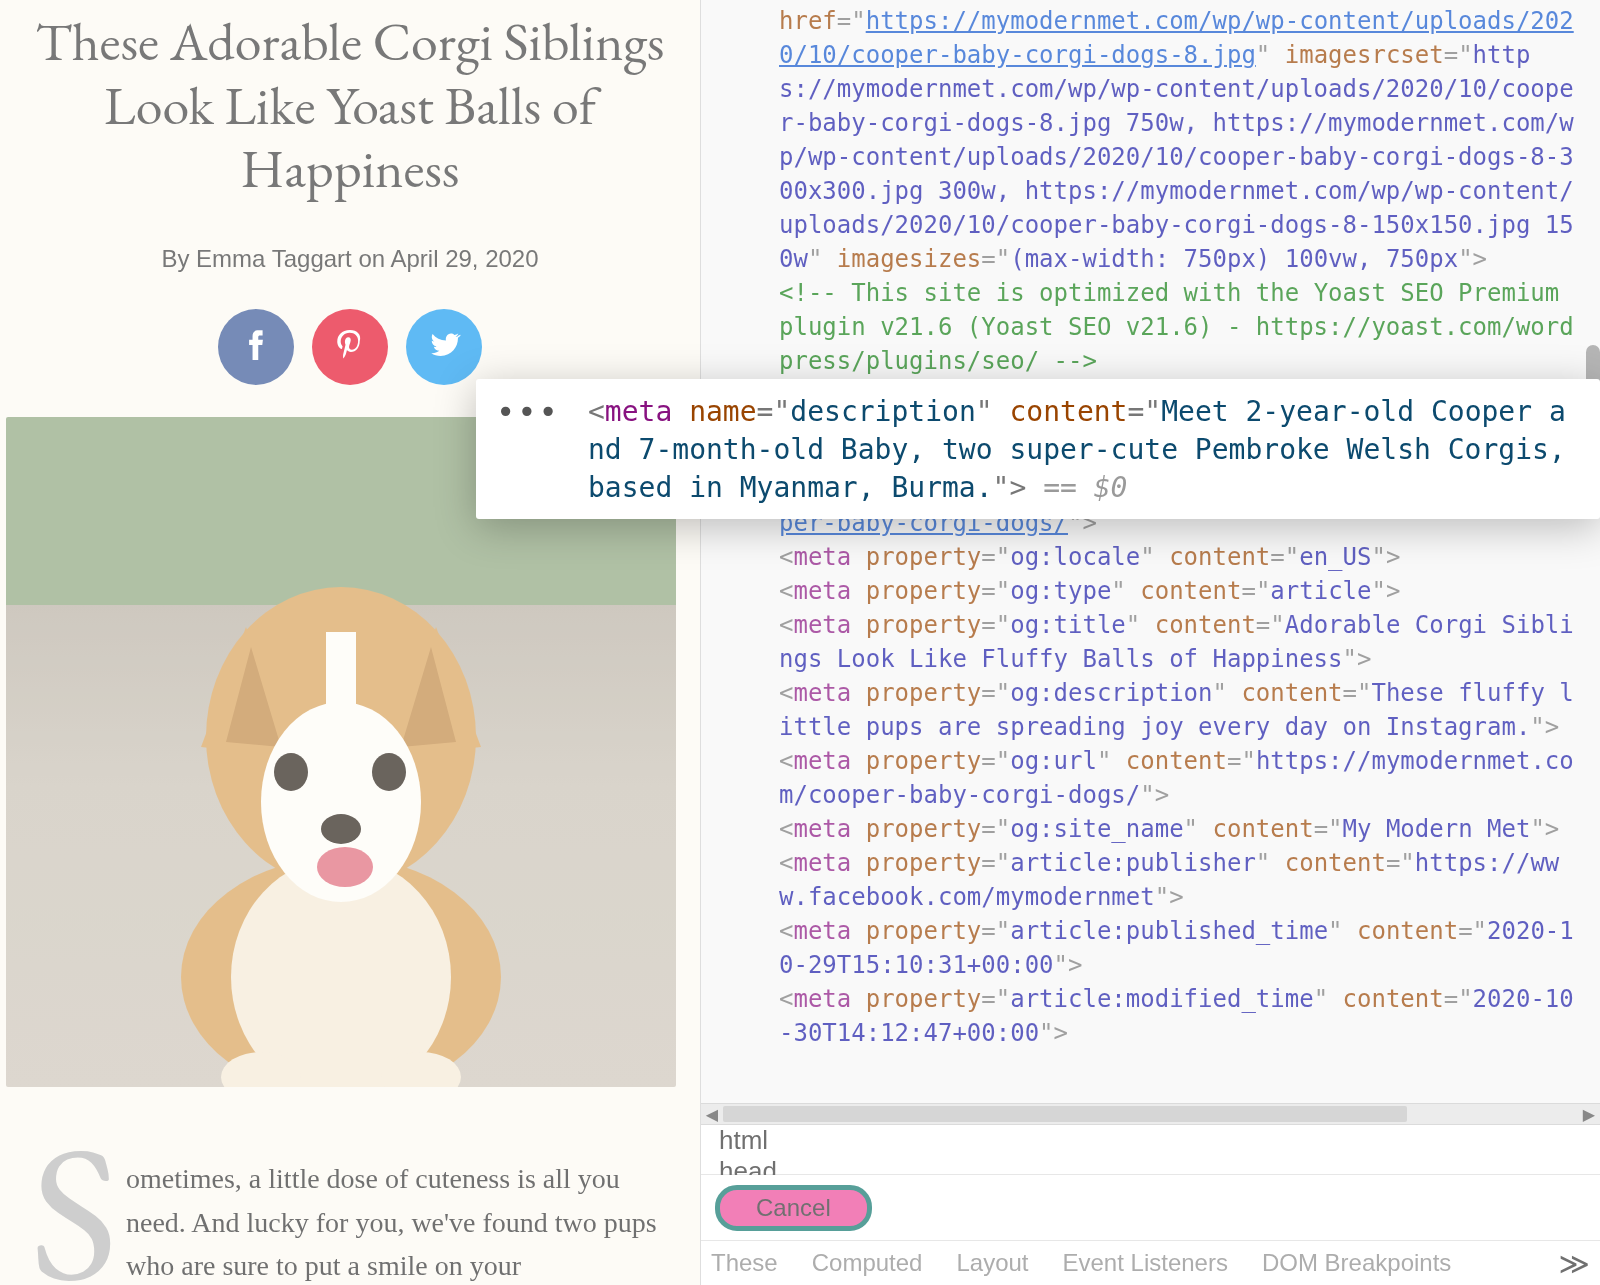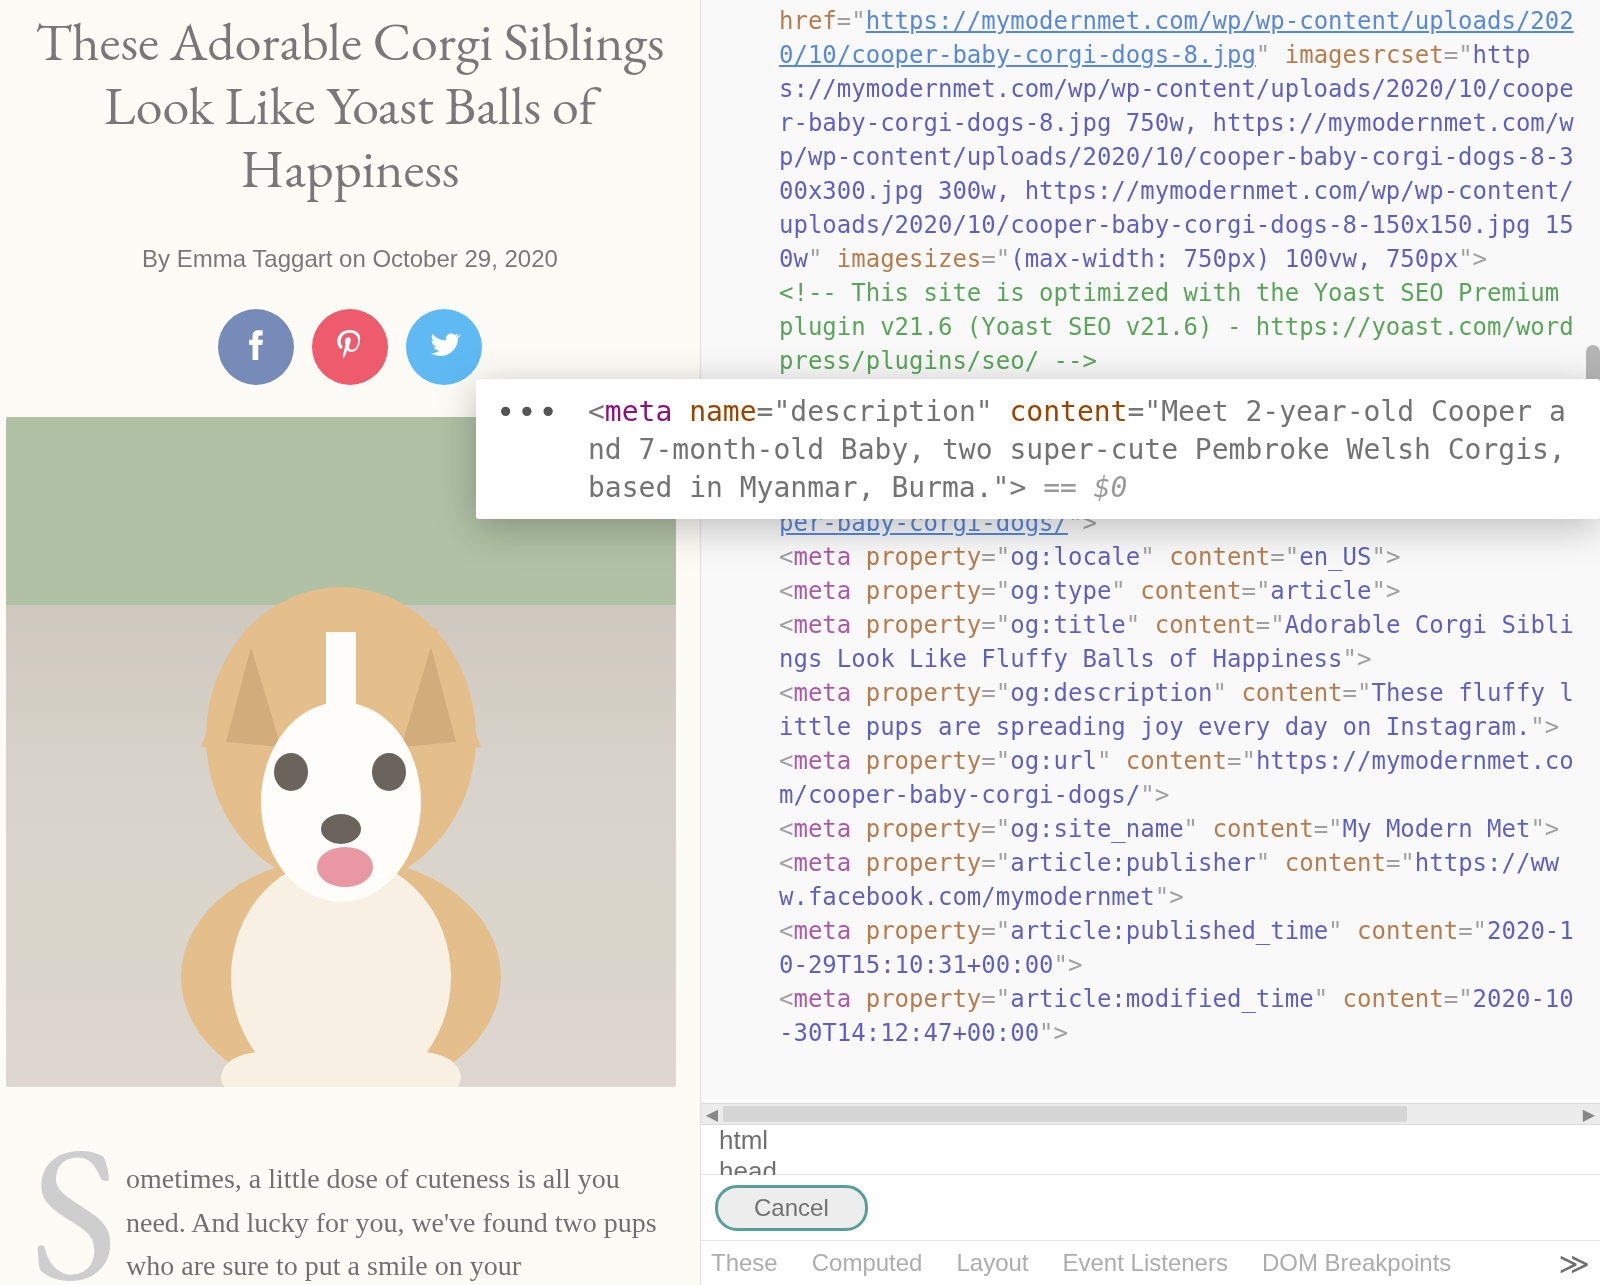--- a/index.html
+++ b/index.html
@@ -30,50 +30,50 @@
   .attr-val { color: #1a1aa6; }
   .attr-link { color: #1155cc; text-decoration: underline; }
   .comment { color: #137e13; }
   .code-line { padding: 0 16px 0 0; }
 
   .highlight-strip { position: absolute; left: 476px; right: 0; top: 379px; height: 140px; background: #ffffff; border-radius: 3px; box-shadow: 0 8px 40px rgba(0,0,0,0.25); z-index: 30; padding: 14px 30px 14px 112px; font-family: Menlo, Consolas, monospace; font-size: 28px; line-height: 38px; word-break: break-all; }
   .highlight-strip .dots { position: absolute; left: 20px; top: 14px; color: #555; font-size: 32px; letter-spacing: 2px; }
   .hl .tag-bracket { color: #777; }
   .hl .tag-name { color: #881280; }
   .hl .attr-name { color: #994400; }
-  .hl .attr-val { color: #737373; }
+  .hl .attr-val { color: #0c4a6e; }
   .post-sel { color: #9a9a9a; font-style: italic; white-space: nowrap; }
 
   .hscroll { height: 22px; background: #e4e4e4; display: flex; align-items: center; position: relative; border-top: 1px solid #ccc; border-bottom: 1px solid #ccc; }
   .hscroll .arrow { width: 22px; text-align: center; color: #555; font-size: 16px; user-select: none; }
   .hscroll .track { flex: 1; position: relative; height: 100%; }
   .hscroll .thumb { position: absolute; left: 0; top: 2px; bottom: 2px; width: 80%; background: #c4c4c4; border-radius: 2px; }
 
   .breadcrumb { display: flex; align-items: stretch; height: 50px; background: #fff; border-bottom: 1px solid #ddd; flex-direction: column; }
   .crumb { padding: 0 18px; display: flex; align-items: center; font-size: 26px; color: #333; font-family: -apple-system, Arial, sans-serif; }
   .crumb.active { background: #d6d6d6; }
 
   .findbar { display: flex; align-items: center; gap: 14px; height: 66px; background: #fff; border-bottom: 1px solid #ddd; padding: 0 14px; }
   .findbox { flex: 1; display: flex; align-items: center; border: 1px solid #aaa; border-radius: 4px; height: 46px; padding: 0 4px 0 14px; background: #fcfcfc; }
   .findbox input { flex: 1; border: none; outline: none; font-size: 24px; color: #8a8a8a; background: transparent; font-family: -apple-system, Arial, sans-serif; }
   .nav-arrows { display: flex; border-left: 1px solid #ccc; height: 100%; }
   .nav-arrows span { width: 38px; display:flex; align-items:center; justify-content:center; color:#777; font-size:20px; border-left:1px solid #eee; }
-  .cancel-btn { border: 3px solid #0f766e; border-radius: 22px; height: 46px; padding: 0 36px; display: flex; align-items: center; font-size: 24px; color: #333; background: #e5e5e5; }
+  .cancel-btn { border: 5px solid #0f766e; border-radius: 22px; height: 46px; padding: 0 36px; display: flex; align-items: center; font-size: 24px; color: #333; background: #ec4899; }
 
   .subtabs { display: flex; align-items: center; height: 44px; background: #fff; padding: 0 10px; gap: 34px; font-size: 24px; color: #8a8a8a; }
   .subtabs .more { margin-left: auto; font-size: 30px; color: #333; }
 
   .vscroll-indicator { position: absolute; right: 0; top: 345px; width: 14px; height: 90px; background: #b5b5b5; border-radius: 7px; z-index: 25; }
 </style>
 </head>
 <body>
 
 <div class="article-pane">
   <h1 class="article-title">These Adorable Corgi Siblings Look Like Yoast Balls of Happiness</h1>
-  <div class="byline">By Emma Taggart on October 29, 2020</div>
+  <div class="byline">By Emma Taggart on April 29, 2020</div>
 
   <div class="socials">
     <div class="social-btn fb">
       <span>
         <svg viewBox="0 0 24 24">
             <path d="M13.5 8.5V6.8c0-.8.2-1.2 1.3-1.2h1.6V2.2h-2.6c-3 0-4.1 1.4-4.1 3.9v2.4H7.4V12h2.3v10h3.8V12h2.7l.4-3.5h-3.1z"></path>
           </svg>
       </span>
     </div>
     <div class="social-btn pin">

